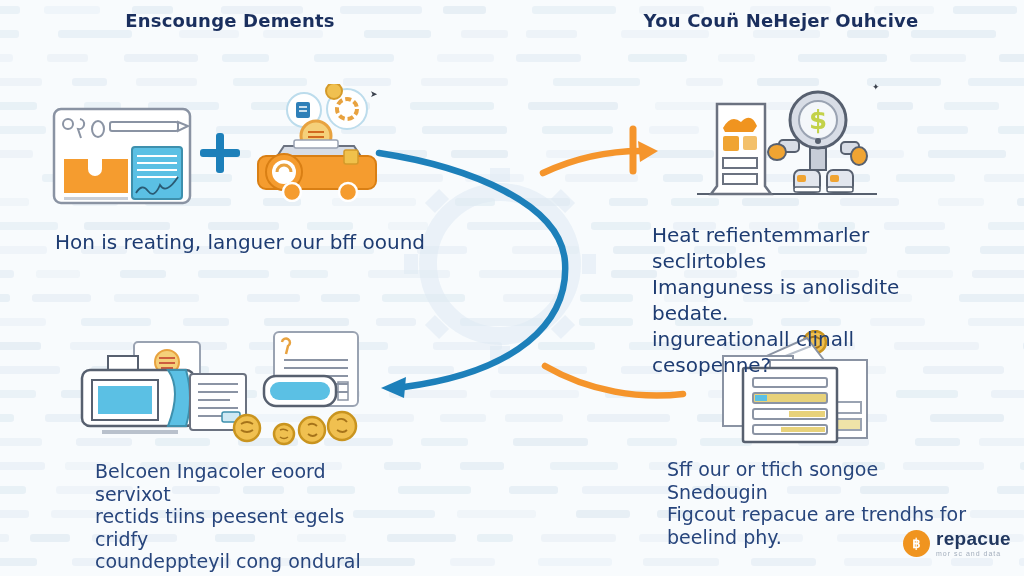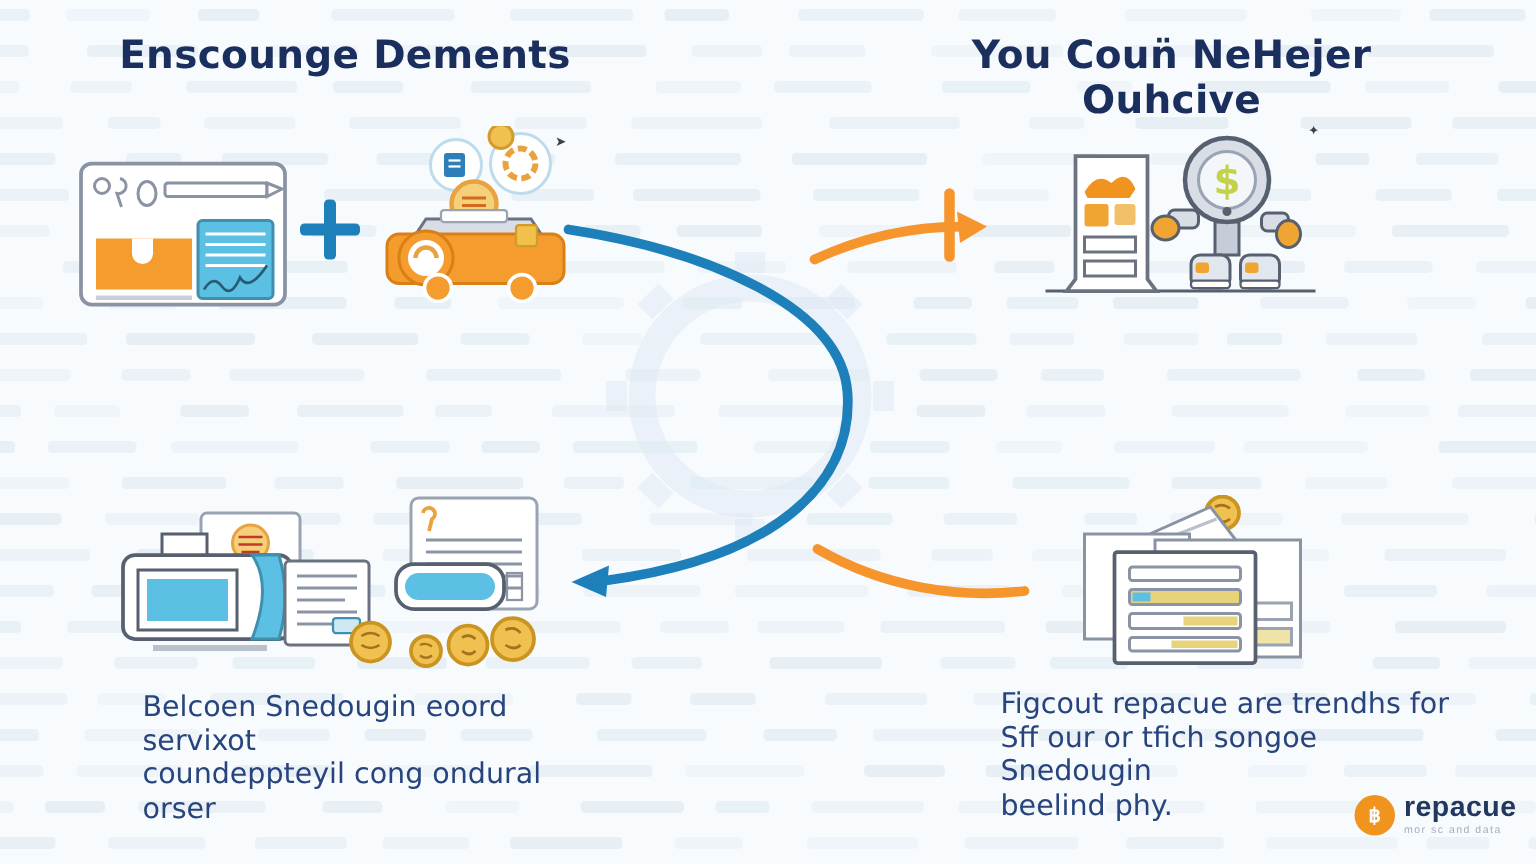--- a/index.html
+++ b/index.html
@@ -5,22 +5,22 @@
   html,body{margin:0;padding:0;background:#e9edf2;}
   #canvas{
     position:relative;width:1024px;height:576px;overflow:hidden;
     background:#f8fbfd;
     font-family:"Liberation Sans", sans-serif;
   }
   #bg-pattern{position:absolute;inset:0;z-index:0;}
   .bg-dash{position:absolute;height:8px;border-radius:3px;background:#b9cfe3;opacity:.22;}
   .layer{position:absolute;z-index:2;}
   .heading{
-    position:absolute;top:22px;z-index:3;text-align:center;
-    font-size:26px;font-weight:bold;color:#1a2f5e;letter-spacing:.2px;
+    position:absolute;top:10px;z-index:3;text-align:center;
+    font-size:18px;font-weight:bold;color:#1a2f5e;letter-spacing:.2px;
     font-family:"DejaVu Sans", sans-serif;
   }
   .qtext{
     position:absolute;z-index:3;color:#1e3c72;
     font-size:20px;line-height:26px;
     font-family:"DejaVu Sans", sans-serif;
   }
   .qtext.small{font-size:19px;line-height:22.5px;color:#27457c;}
   #sdg-badge{
     position:absolute;left:464px;top:229px;width:68px;height:68px;border-radius:50%;
@@ -507,31 +507,38 @@
     <rect x="38" y="48" width="74" height="9" rx="2" fill="none" stroke="#8b94a4" stroke-width="2"></rect>
     <rect x="38" y="63" width="74" height="10" rx="2" fill="#e8d27a" stroke="#8b94a4" stroke-width="2"></rect>
     <rect x="40" y="65" width="12" height="6" fill="#5bc0e4"></rect>
     <rect x="38" y="79" width="74" height="10" rx="2" fill="none" stroke="#8b94a4" stroke-width="2"></rect>
     <rect x="74" y="81" width="36" height="6" fill="#e8d27a"></rect>
     <rect x="38" y="95" width="74" height="9" rx="2" fill="none" stroke="#8b94a4" stroke-width="2"></rect>
     <rect x="66" y="97" width="44" height="5" fill="#e8d27a"></rect>
   </svg>
 
   <div class="qtext" style="left:50px;top:229px;width:380px;text-align:center;">
+    <div>Hon is reating, languer our bff oound</div>
   </div>
 
+  <div class="qtext" style="left:652px;top:222px;width:310px;">
+    <div>Heat refientemmarler seclirtobles</div>
+    <div>Imanguness is anolisdite bedate.</div>
+    <div>ingureationall clinall cesopenne?</div>
+  </div>
 
   <div class="qtext small" style="left:95px;top:460px;width:300px;">
-    <div>Belcoen Snedougin eoord servixot</div>
+    <div>Belcoen Ingacoler eoord servixot</div>
+    <div>rectids tiins peesent egels cridfy</div>
     <div>coundeppteyil cong ondural orser</div>
   </div>
 
   <div class="qtext small" style="left:667px;top:458px;width:300px;">
+    <div>Sff our or tfich songoe Snedougin</div>
     <div>Figcout repacue are trendhs for</div>
-    <div>Sff our or tfich songoe Snedougin</div>
     <div>beelind phy.</div>
   </div>
 
   <div class="sparkle" style="left:370px;top:89px;">➤</div>
   <div class="sparkle" style="left:872px;top:82px;">✦</div>
 
   <div id="logo">
     <div class="mark">฿</div>
     <div class="words">
       <span class="name">repacue</span>

